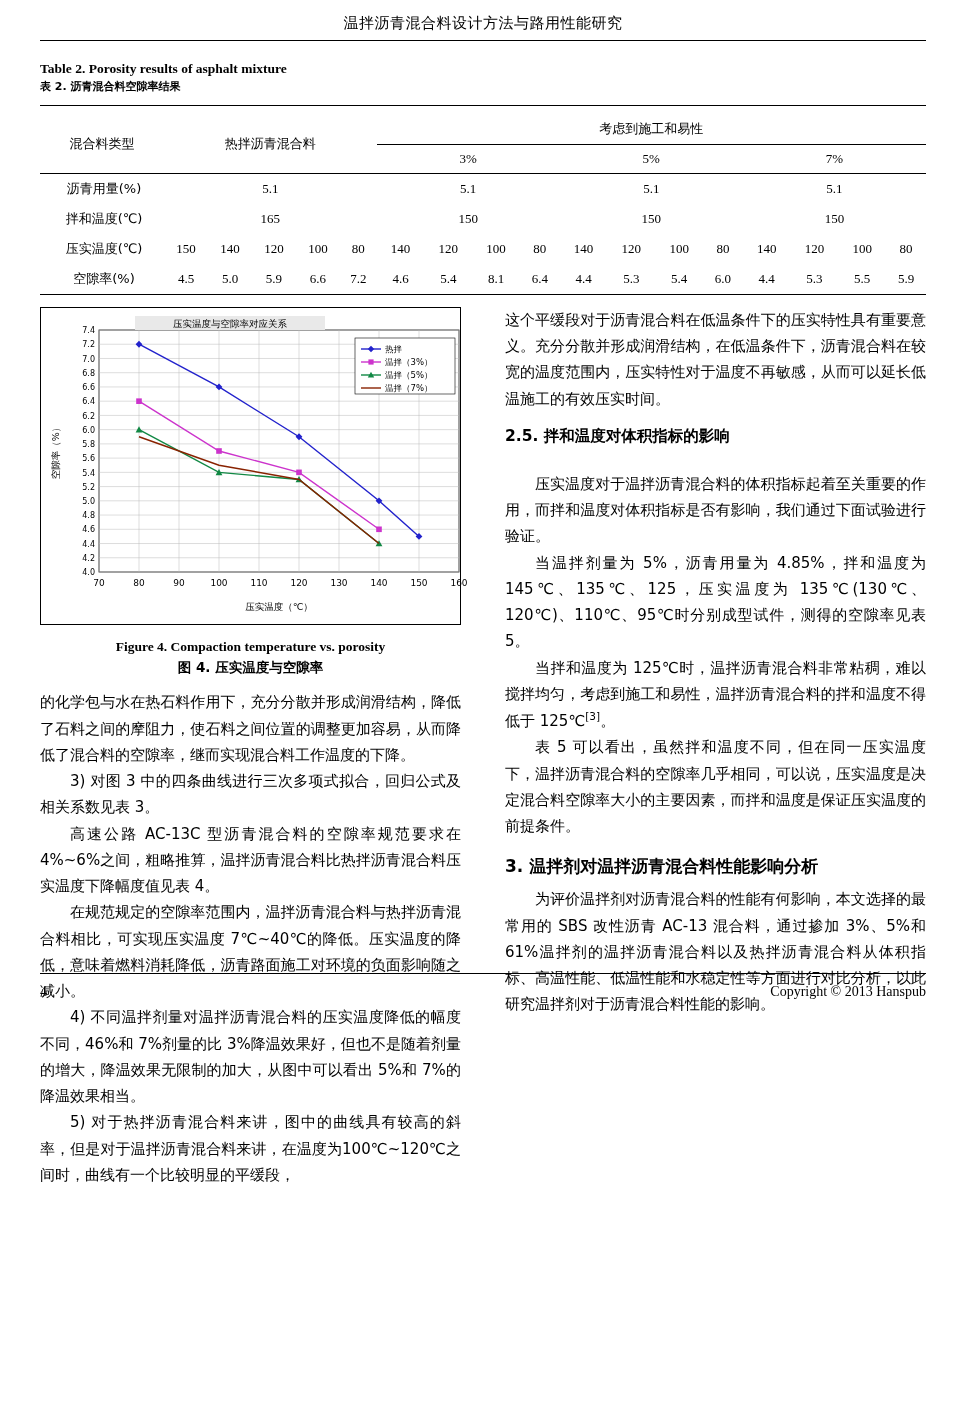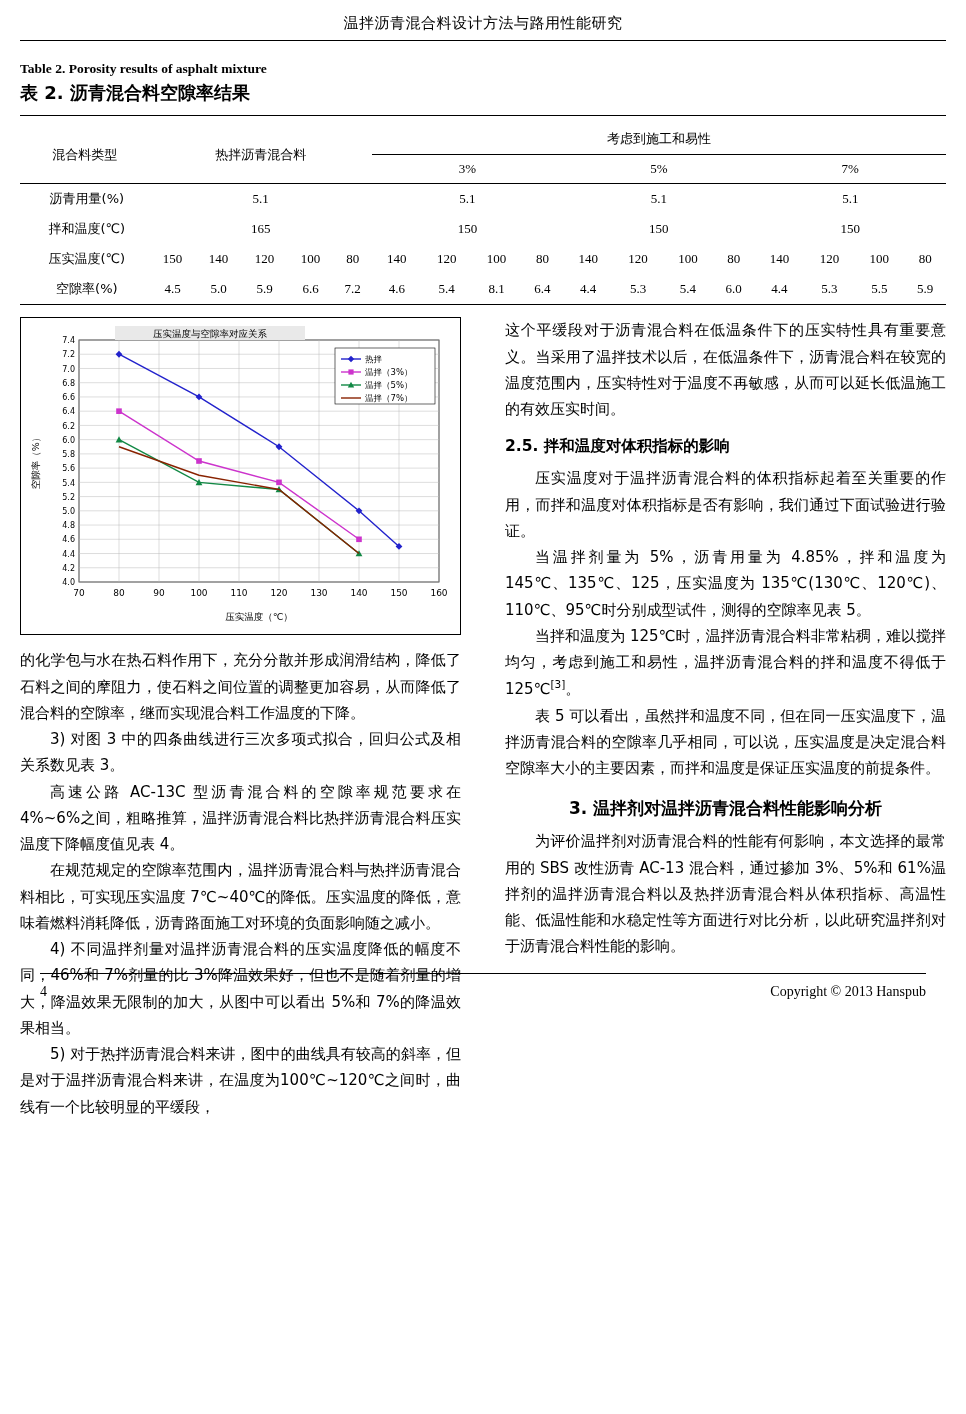--- a/index.html
+++ b/index.html
@@ -12,21 +12,21 @@
     background: #ffffff;
     font-family: "Liberation Serif", serif;
     color: #000000;
     position: relative;
   }
   .page {
     position: relative;
     width: 966px;
     height: 1016px;
     box-sizing: border-box;
-    padding: 0 20px;
+    padding: 0 40px;
   }
   
   .runhead {
     text-align: center;
     font-size: 15px;
     padding-top: 14px;
     letter-spacing: 0.5px;
     font-family: "DejaVu Sans", sans-serif;
   }
   .runhead-rule {
@@ -36,21 +36,21 @@
   
   .tbl-cap {
     text-align: left;
     font-size: 13.5px;
     font-weight: bold;
     margin-top: 18px;
     line-height: 1.5;
   }
   .tbl-cap .cn {
     font-family: "DejaVu Sans", sans-serif;
-    font-size: 18px;
+    font-size: 11px;
   }
   
   table.porosity {
     width: 100%;
     border-collapse: collapse;
     font-size: 13px;
     margin-top: 9px;
   }
   table.porosity td, table.porosity th {
     text-align: center;
@@ -85,28 +85,27 @@
     margin: 0;
     text-align: justify;
     text-justify: inter-ideograph;
     text-indent: 2em;
   }
   p.body.noind { text-indent: 0; }
   h3.sec {
     font-family: "DejaVu Sans", sans-serif;
     font-size: 15.5px;
     font-weight: bold;
-    margin: 14px 0 8px 0;
+    margin: 14px 0 24px 0;
   }
   h2.sec {
     font-family: "DejaVu Sans", sans-serif;
     font-size: 17px;
     font-weight: bold;
     margin: 16px 0 8px 0;
-    text-align: center;
   }
   
   .figbox {
     border: 1px solid #000;
     background: #fff;
     padding: 4px 4px 2px 4px;
     box-sizing: border-box;
   }
   .figcap {
     text-align: center;
@@ -312,31 +311,35 @@
             <rect x="323.4" y="47.4" width="5.2" height="5.2" fill="#cc33cc"></rect>
             <text x="340" y="53.2" font-family="DejaVu Sans, sans-serif" font-size="8.5">温拌（3%）</text>
             <line x1="316" y1="63" x2="336" y2="63" stroke="#118844" stroke-width="1.4"></line>
             <polygon points="326,59.8 329.2,65.6 322.8,65.6" fill="#118844"></polygon>
             <text x="340" y="66.2" font-family="DejaVu Sans, sans-serif" font-size="8.5">温拌（5%）</text>
             <line x1="316" y1="76" x2="336" y2="76" stroke="#882200" stroke-width="1.4"></line>
             <text x="340" y="79.2" font-family="DejaVu Sans, sans-serif" font-size="8.5">温拌（7%）</text>
           </svg>
       </div>
 
+      <div class="figcap">
+        <div>Figure 4. Compaction temperature vs. porosity</div>
+        <div class="cn">图 4. 压实温度与空隙率</div>
+      </div>
 
       <p class="body noind" style="margin-top:12px;">的化学包与水在热石料作用下，充分分散并形成润滑结构，降低了石料之间的摩阻力，使石料之间位置的调整更加容易，从而降低了混合料的空隙率，继而实现混合料工作温度的下降。</p>
       <p class="body">3) 对图 3 中的四条曲线进行三次多项式拟合，回归公式及相关系数见表 3。</p>
       <p class="body">高速公路 AC-13C 型沥青混合料的空隙率规范要求在 4%~6%之间，粗略推算，温拌沥青混合料比热拌沥青混合料压实温度下降幅度值见表 4。</p>
       <p class="body">在规范规定的空隙率范围内，温拌沥青混合料与热拌沥青混合料相比，可实现压实温度 7℃~40℃的降低。压实温度的降低，意味着燃料消耗降低，沥青路面施工对环境的负面影响随之减小。</p>
       <p class="body">4) 不同温拌剂量对温拌沥青混合料的压实温度降低的幅度不同，46%和 7%剂量的比 3%降温效果好，但也不是随着剂量的增大，降温效果无限制的加大，从图中可以看出 5%和 7%的降温效果相当。</p>
       <p class="body">5) 对于热拌沥青混合料来讲，图中的曲线具有较高的斜率，但是对于温拌沥青混合料来讲，在温度为100℃~120℃之间时，曲线有一个比较明显的平缓段，</p>
     </div>
 
     <div class="col right">
-      <p class="body noind">这个平缓段对于沥青混合料在低温条件下的压实特性具有重要意义。当采用了温拌技术以后，在低温条件下，沥青混合料在较宽的温度范围内，压实特性对于温度不再敏感，从而可以延长低温施工的有效压实时间。</p>
+      <p class="body noind">这个平缓段对于沥青混合料在低温条件下的压实特性具有重要意义。充分分散并形成润滑结构，在低温条件下，沥青混合料在较宽的温度范围内，压实特性对于温度不再敏感，从而可以延长低温施工的有效压实时间。</p>
       <h3 class="sec">2.5. 拌和温度对体积指标的影响</h3>
       <p class="body">压实温度对于温拌沥青混合料的体积指标起着至关重要的作用，而拌和温度对体积指标是否有影响，我们通过下面试验进行验证。</p>
       <p class="body">当温拌剂量为 5%，沥青用量为 4.85%，拌和温度为 145℃、135℃、125，压实温度为 135℃(130℃、120℃)、110℃、95℃时分别成型试件，测得的空隙率见表 5。</p>
       <p class="body"><span>当拌和温度为 125℃时，温拌沥青混合料非常粘稠，难以搅拌均匀，考虑到施工和易性，温拌沥青混合料的拌和温度不得低于 125℃</span><sup>[3]</sup><span>。</span></p>
       <p class="body">表 5 可以看出，虽然拌和温度不同，但在同一压实温度下，温拌沥青混合料的空隙率几乎相同，可以说，压实温度是决定混合料空隙率大小的主要因素，而拌和温度是保证压实温度的前提条件。</p>
       <h2 class="sec">3. 温拌剂对温拌沥青混合料性能影响分析</h2>
       <p class="body">为评价温拌剂对沥青混合料的性能有何影响，本文选择的最常用的 SBS 改性沥青 AC-13 混合料，通过掺加 3%、5%和 61%温拌剂的温拌沥青混合料以及热拌沥青混合料从体积指标、高温性能、低温性能和水稳定性等方面进行对比分析，以此研究温拌剂对于沥青混合料性能的影响。</p>
     </div>
 
   </div>

